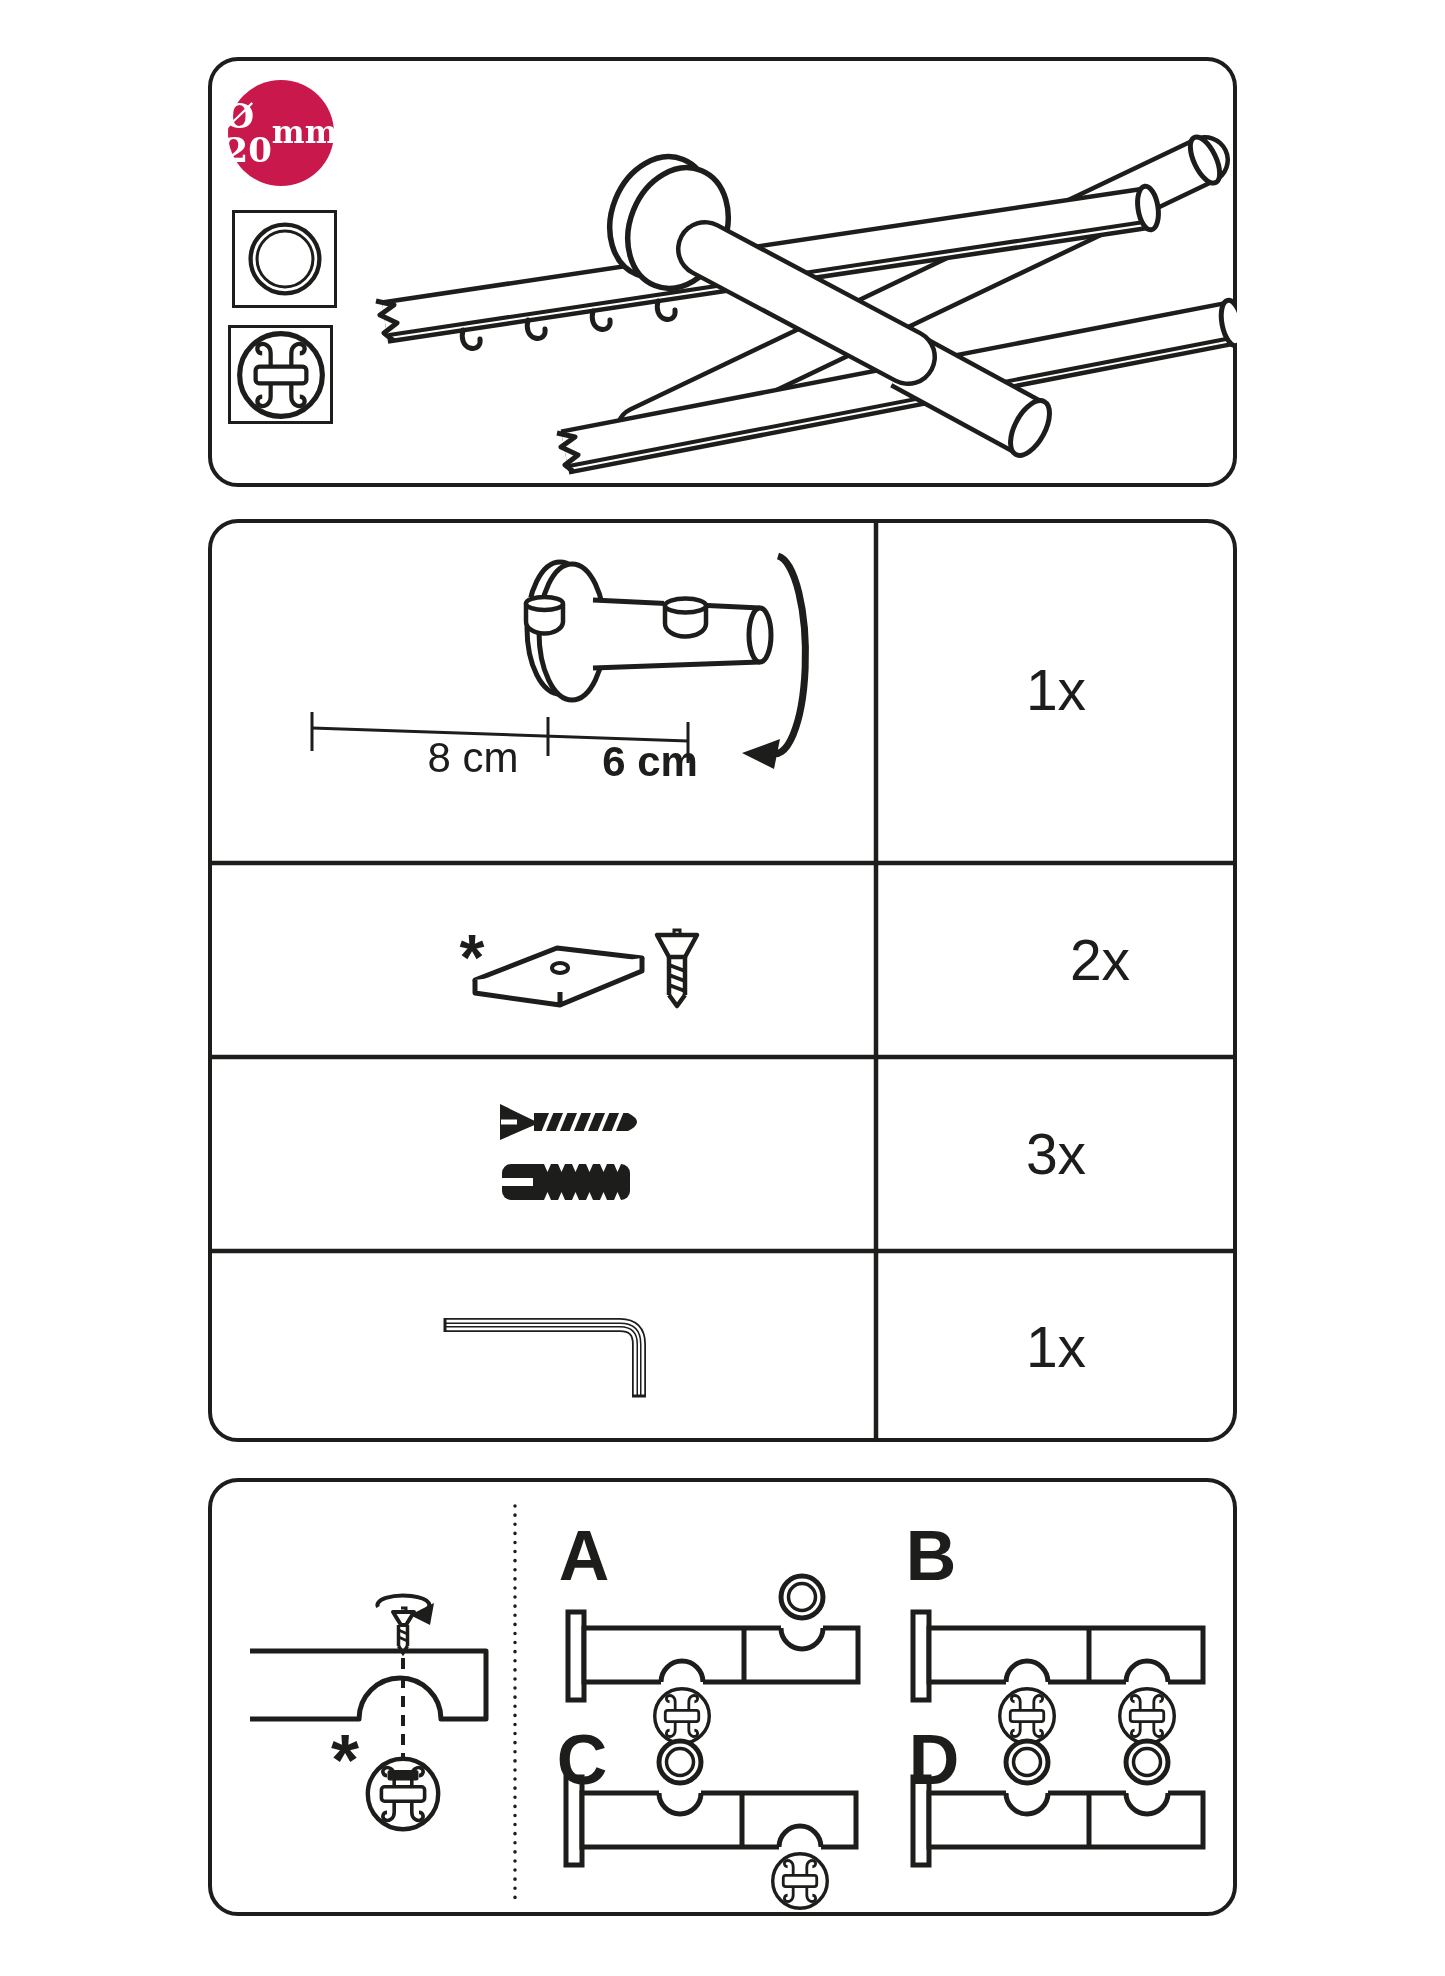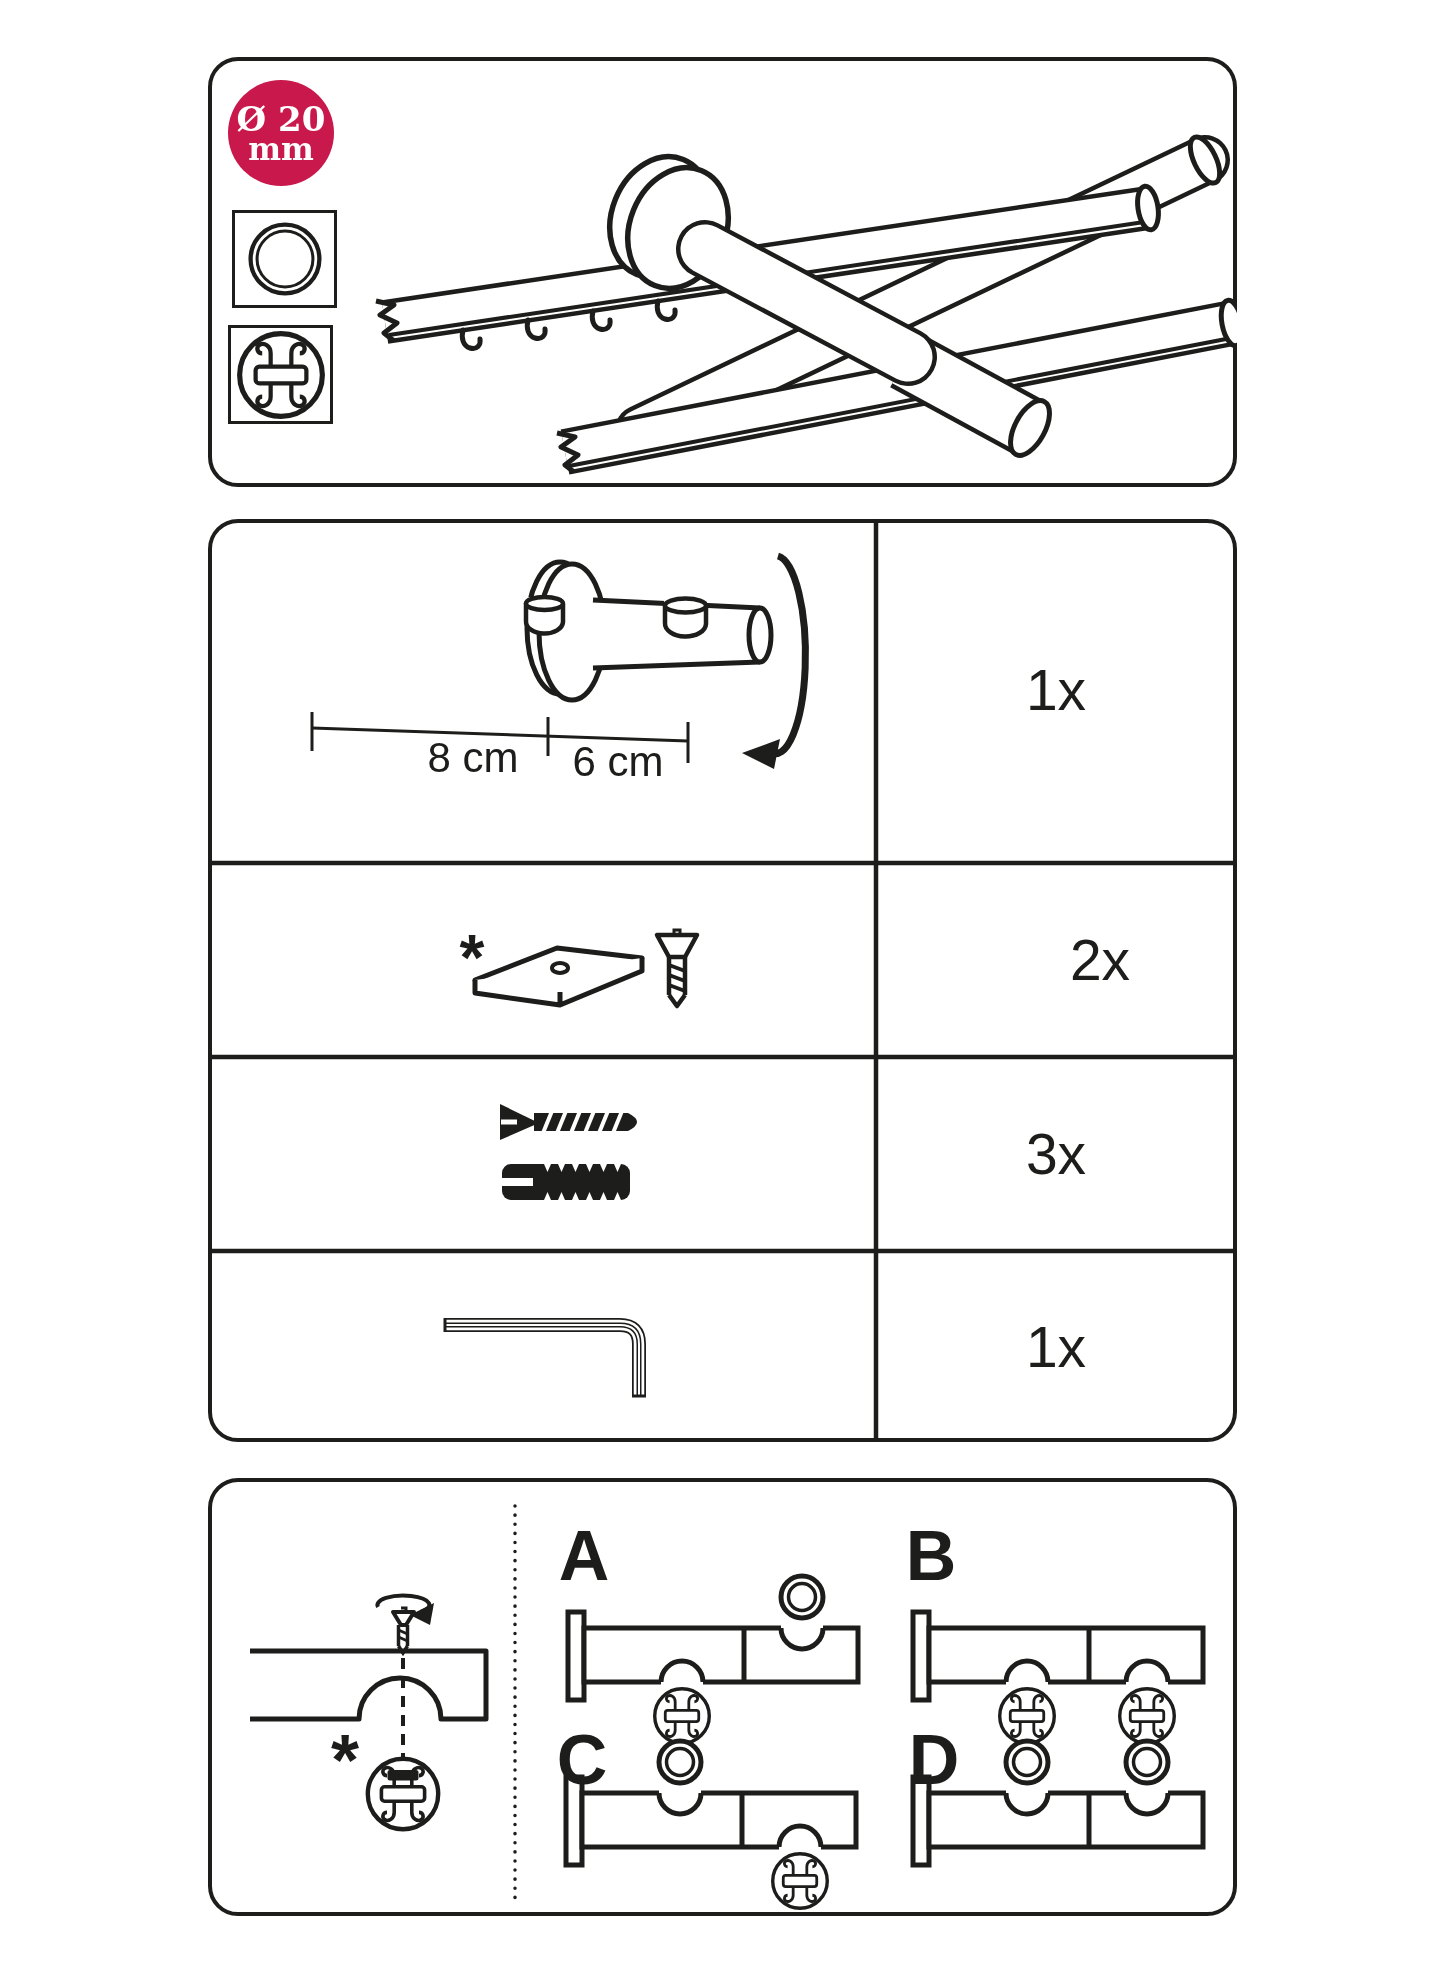--- a/index.html
+++ b/index.html
@@ -17,21 +17,21 @@
     border:4.5px solid var(--ink);border-radius:30px;box-sizing:border-box;background:#fff;
   }
   .abs{position:absolute;}
   .ctr{transform:translate(-50%,-50%);white-space:nowrap;}
   .qty{font-size:57px;font-weight:normal;color:var(--ink);}
   .dim{font-size:42px;color:var(--ink);}
   .opt-label{font-size:70px;font-weight:bold;color:var(--ink);}
   .marker{font-size:72px;font-weight:bold;color:var(--ink);line-height:0;}
   .badge{
     position:absolute;left:228px;top:80px;width:106px;height:106px;border-radius:50%;
-    background:var(--red);display:flex;flex-direction:column;align-items:center;justify-content:center;
+    background:var(--red);display:flex;flex-direction:row;align-items:center;justify-content:center;
     color:#fff;font-family:"DejaVu Serif",serif;font-weight:bold;line-height:1.0;
   }
   .badge .l1{font-size:34px;}
   .badge .l2{font-size:31px;margin-top:-2px;}
   .icon-square{
     position:absolute;border:3.5px solid var(--ink);background:#fff;box-sizing:border-box;
     display:flex;align-items:center;justify-content:center;
   }
   svg{display:block;}
   svg *{vector-effect:none;}
@@ -194,21 +194,21 @@
       <path d="M237,806 H412 Q431,806 431,825 V877" stroke="var(--ink)" stroke-width="14" fill="none"></path>
       <path d="M237,806 H412 Q431,806 431,825 V877" stroke="#fff" stroke-width="10.5" fill="none"></path>
       <path d="M237,806 H412 Q431,806 431,825 V877" stroke="var(--ink)" stroke-width="5" fill="none"></path>
       <path d="M237,806 H412 Q431,806 431,825 V877" stroke="#fff" stroke-width="2" fill="none"></path>
       <line x1="237" y1="799" x2="237" y2="813" class="ln" stroke-width="3"></line>
       <line x1="424" y1="877" x2="438" y2="877" class="ln" stroke-width="3"></line>
     </g>
   </svg>
 
   <div class="abs ctr dim" style="left:445px;top:758px;margin-left:28px;">8 cm</div>
-  <div class="abs ctr dim" style="left:618px;top:762px;">6 cm</div>
+  <div class="abs ctr dim" style="left:650px;top:762px;font-weight:bold;">6 cm</div>
   <div class="abs ctr marker" style="left:472px;top:958px;font-size:64px;">*</div>
   <div class="abs ctr qty" style="left:1056px;top:690px;">1x</div>
   <div class="abs ctr qty" style="left:1056px;top:960px;margin-left:44px;">2x</div>
   <div class="abs ctr qty" style="left:1056px;top:1154px;">3x</div>
   <div class="abs ctr qty" style="left:1056px;top:1347px;">1x</div>
 
   <div class="panel" style="top:1478px;height:438px;"></div>
 
   <svg class="abs" style="left:208px;top:1478px;" width="1029" height="438" viewBox="0 0 1029 438">
     <defs>

